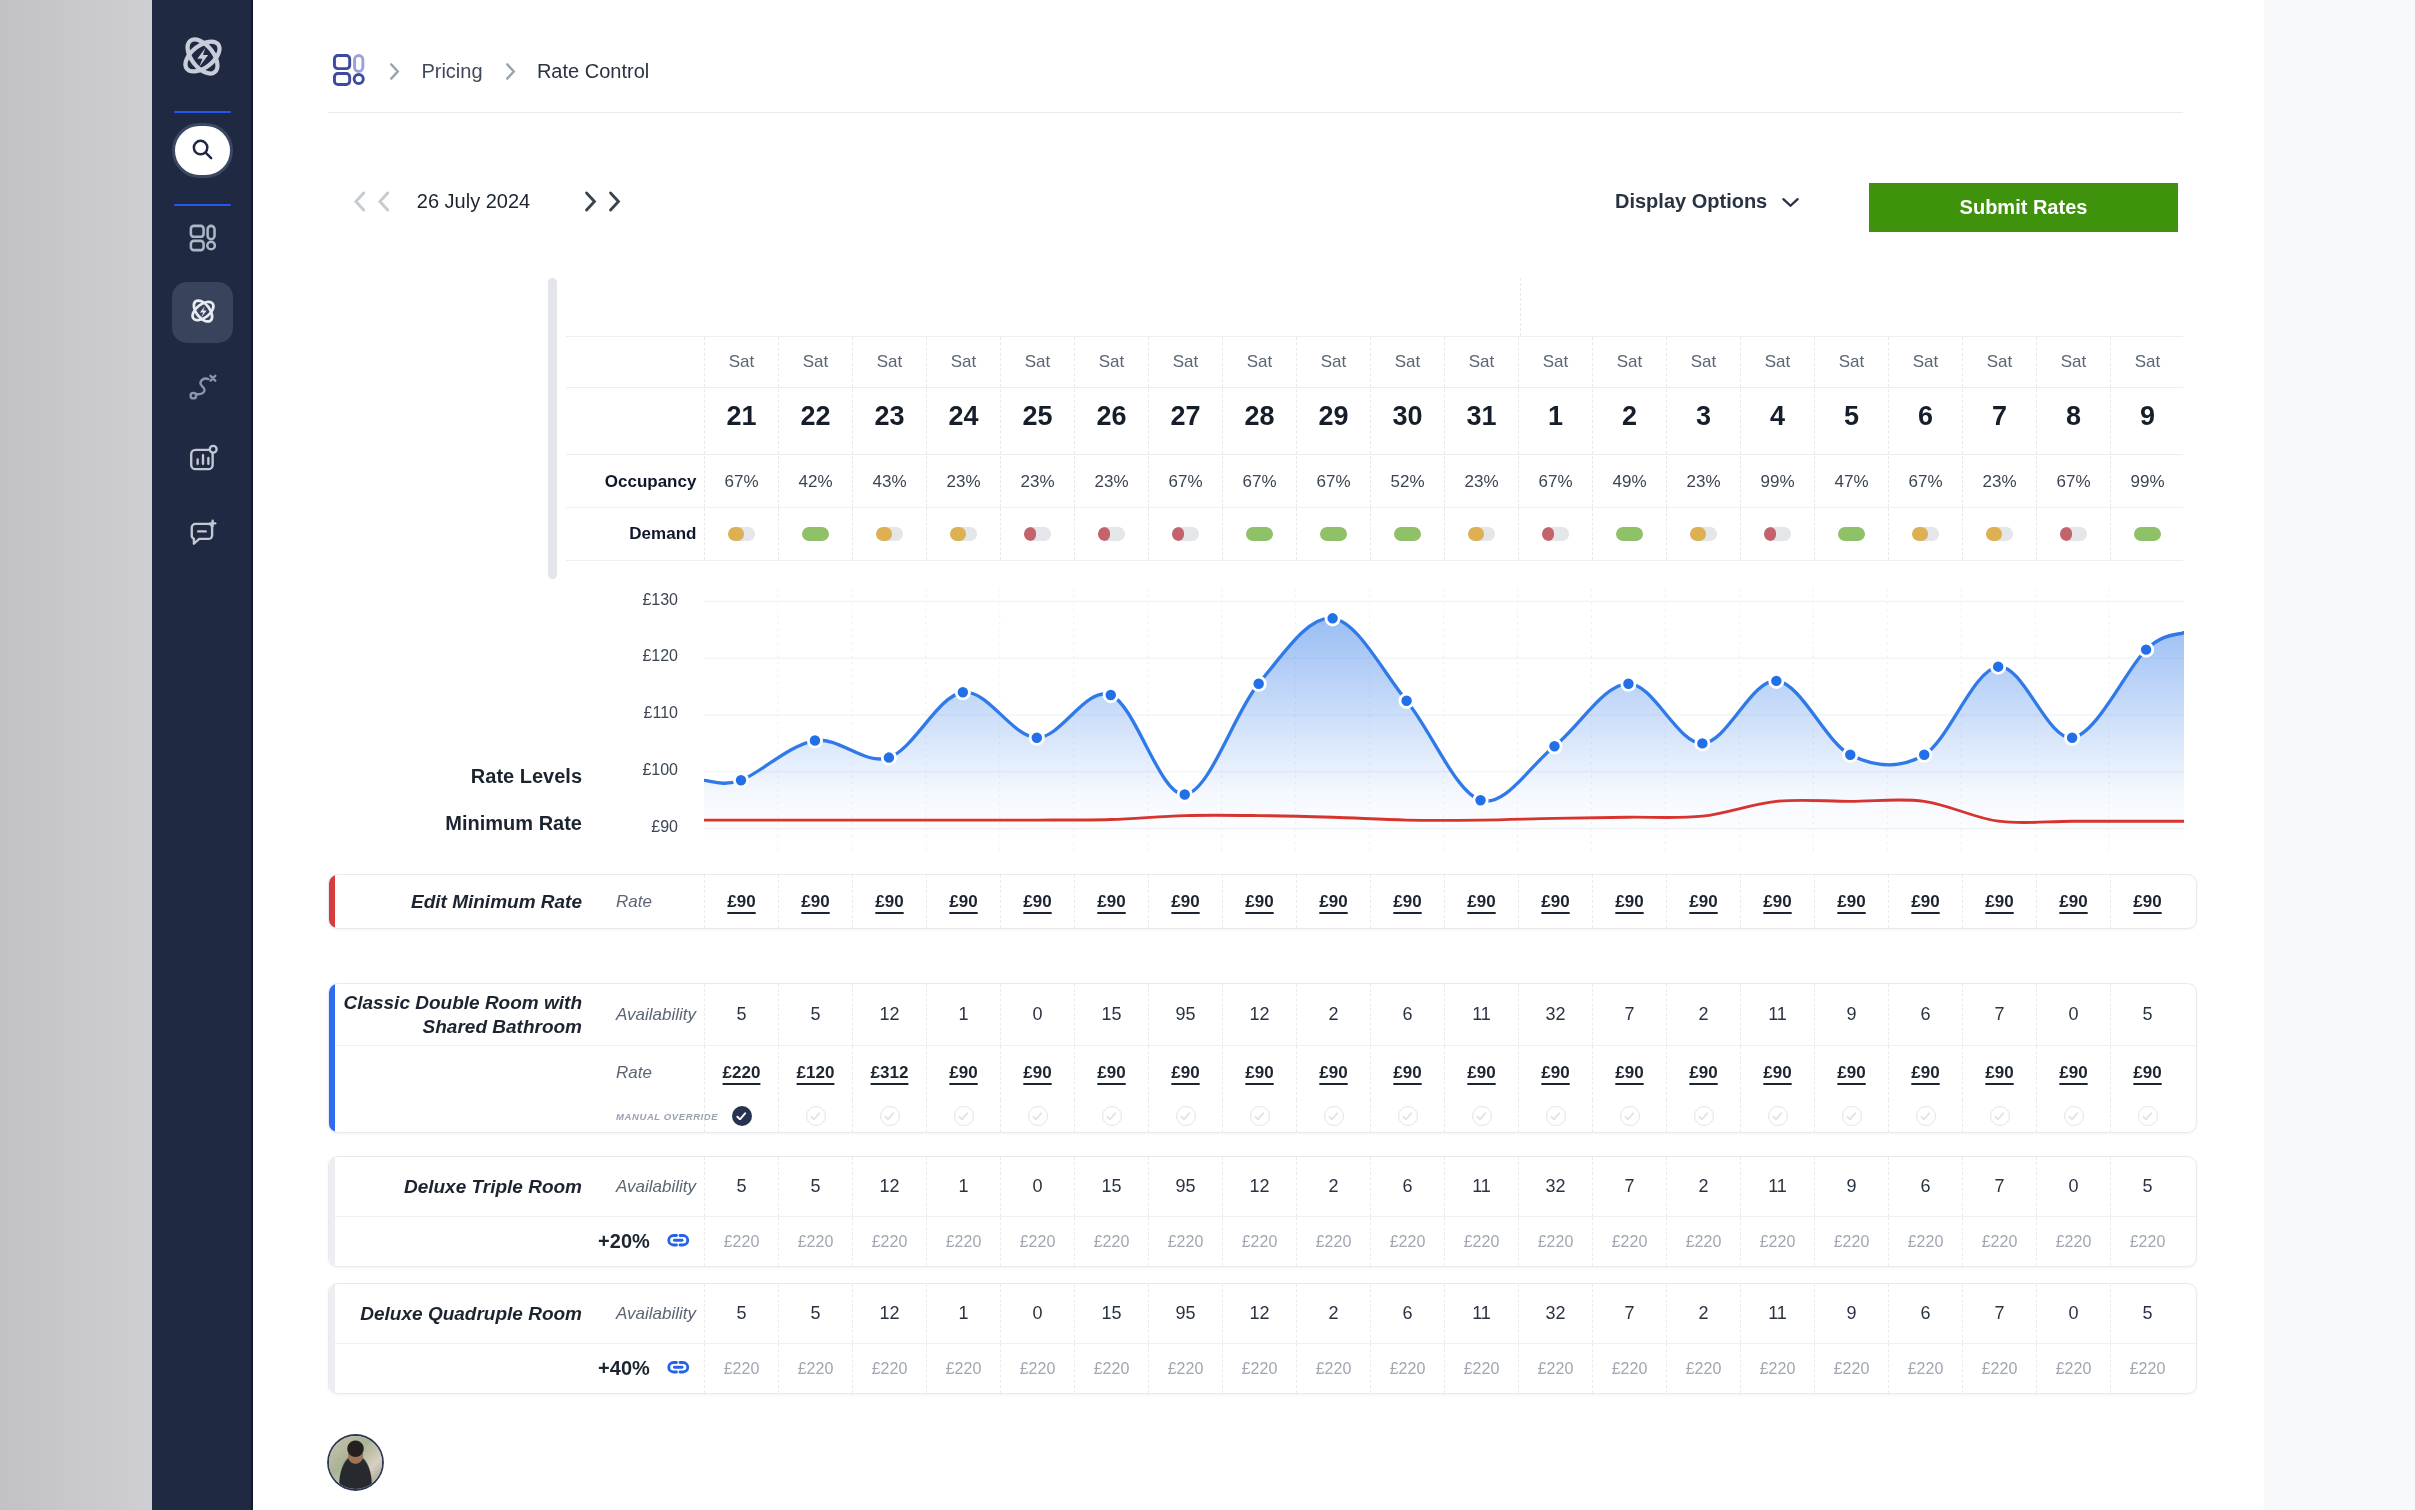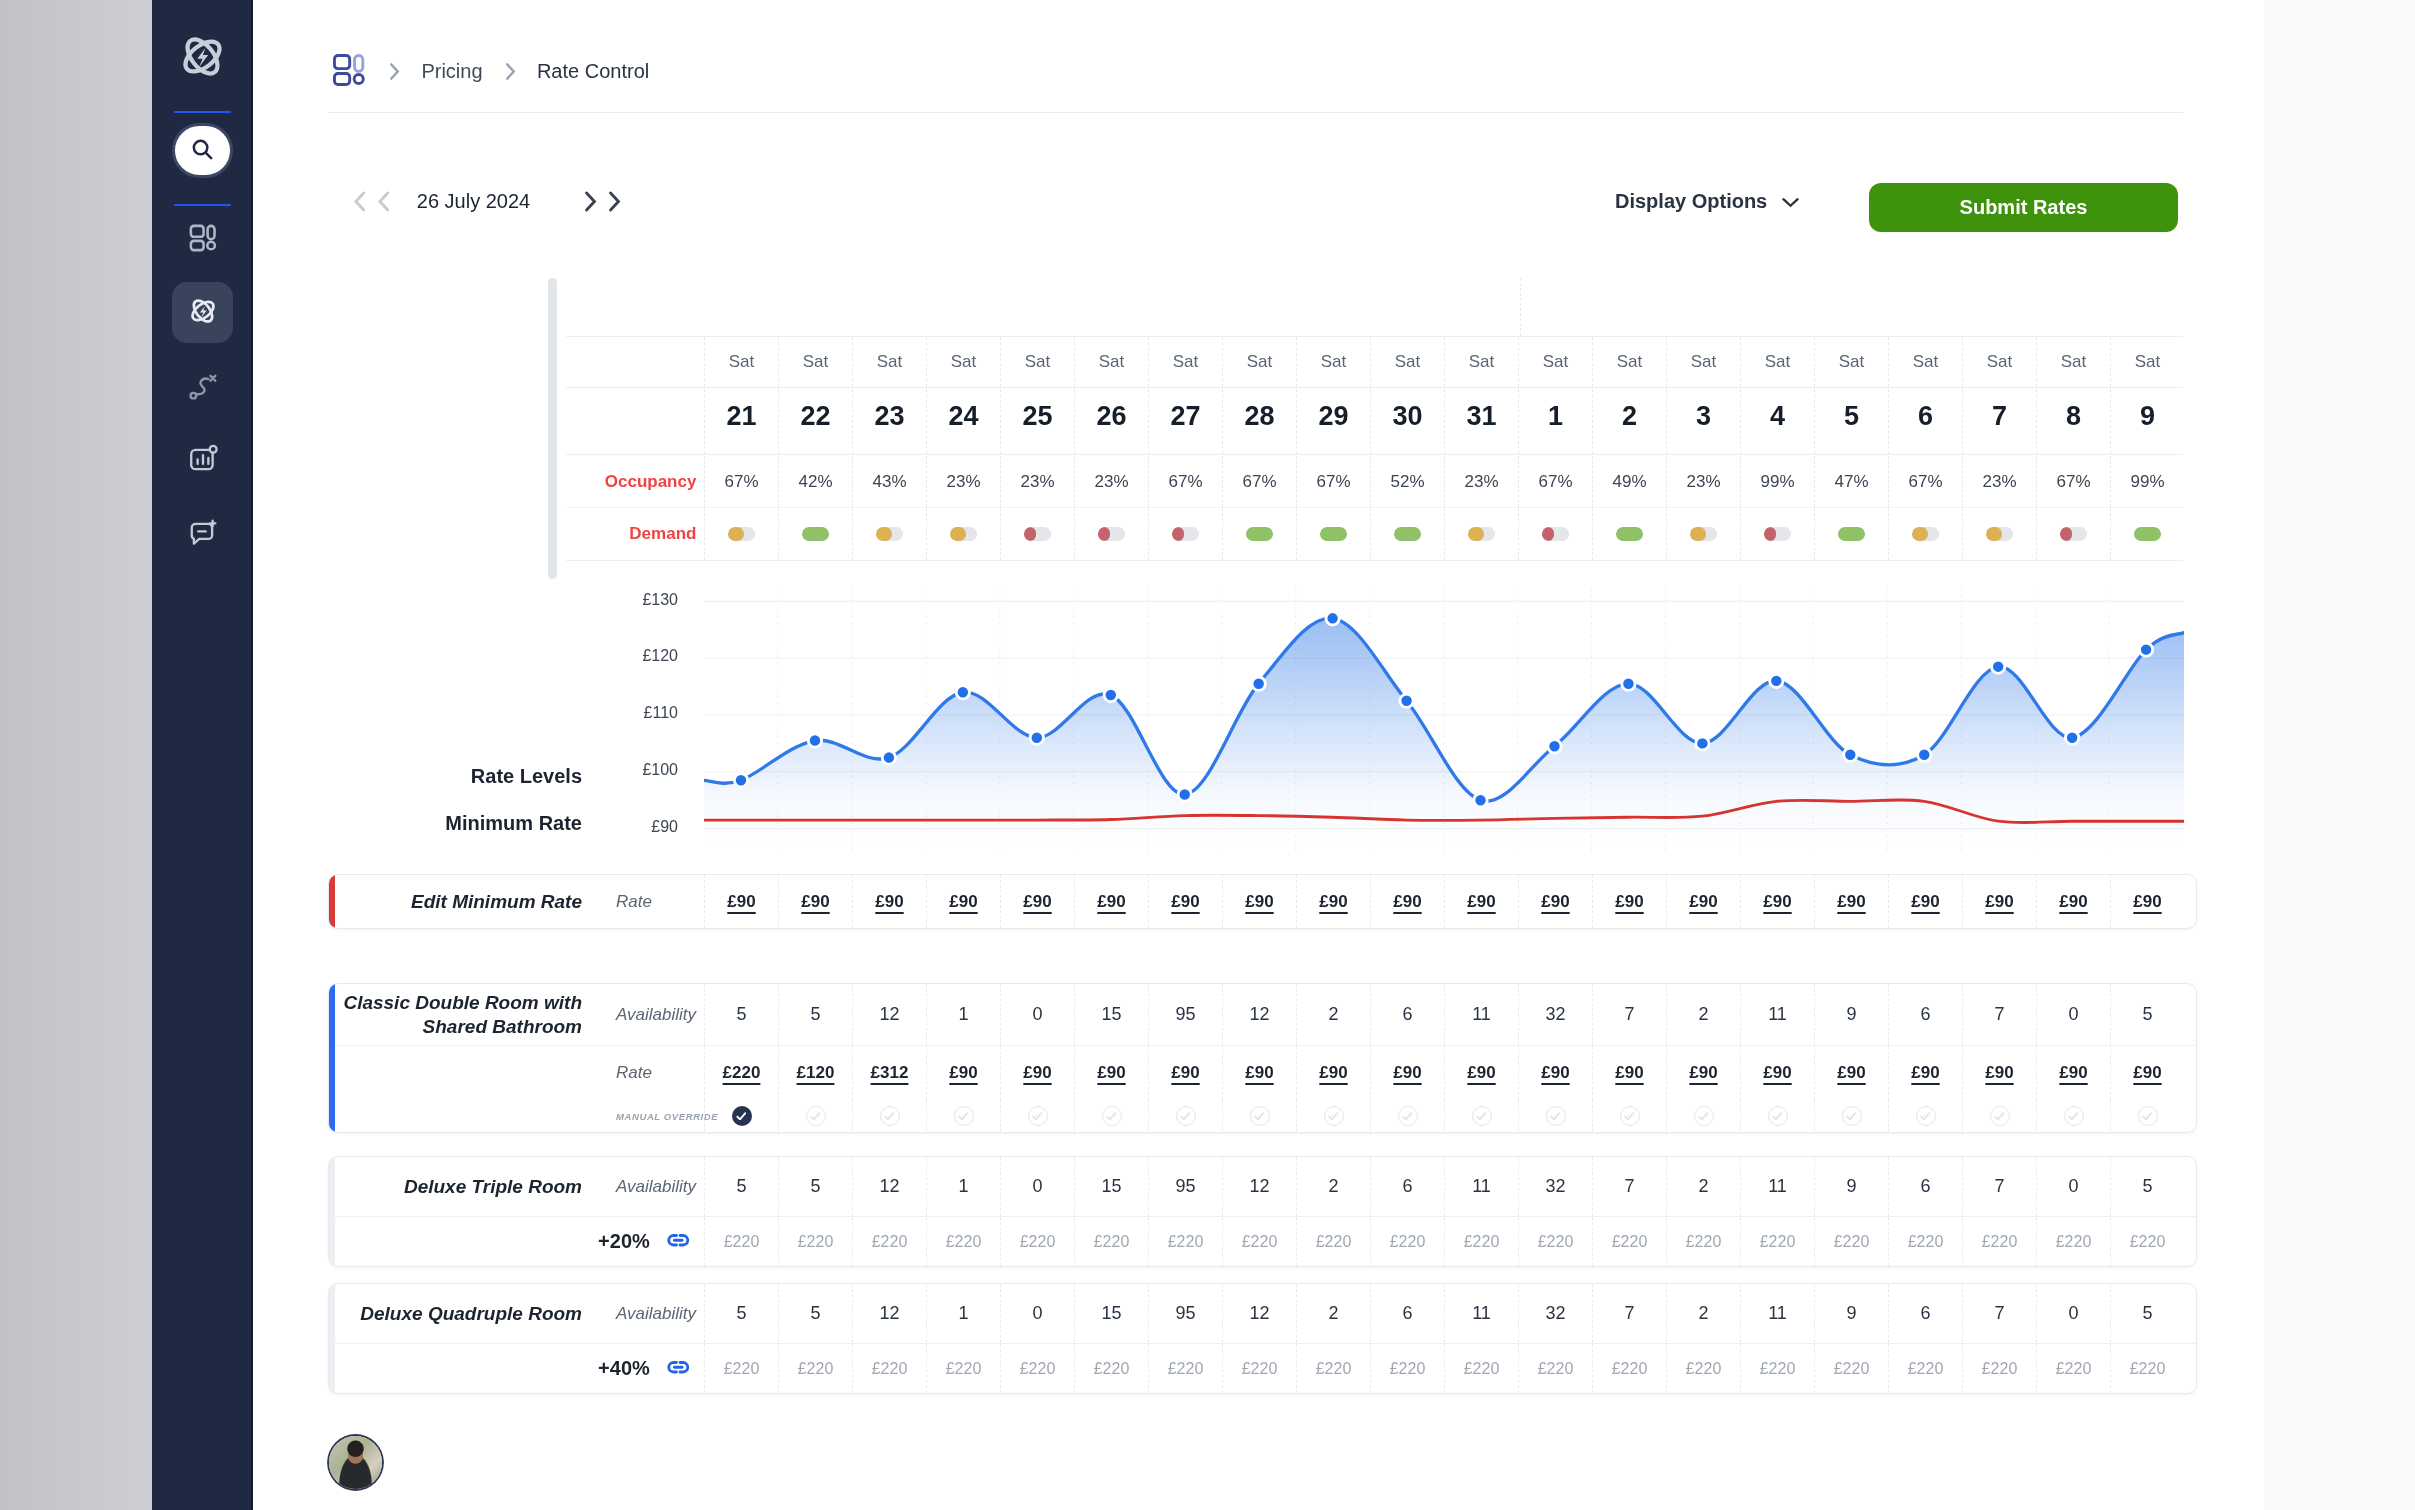--- a/index.html
+++ b/index.html
@@ -40,27 +40,27 @@
   .top-divider { position:absolute; left:328px; top:112px; width:1855px; height:1px; background:#e9ebee; }
 
   
   .datenav { position:absolute; left:348px; top:190px; display:flex; align-items:center; }
   .chev-btn { background:none; border:none; padding:0 4.8px; cursor:pointer; display:flex; align-items:center; }
   .date-label { font-size:20px; color:#1c2430; margin:0 25px 0 21px; }
   .nextgrp { margin-left:23px; display:flex; }
   .display-options { position:absolute; left:1615px; top:190px; display:flex; align-items:center; gap:13.3px;
                      background:none; border:none; cursor:pointer; font-size:20px; font-weight:600; color:#2a3342; }
   .submit-btn { position:absolute; left:1869px; top:183px; width:309px; height:49px; background:#3f930c; color:#ffffff;
-                font-size:20px; font-weight:700; border:none; border-radius:12px; cursor:pointer; font-family:inherit; }
+                font-size:20px; font-weight:700; border:none; border-radius:0; cursor:pointer; font-family:inherit; }
 
   
   .scroll-pill { position:absolute; left:548px; top:278px; width:8.6px; height:301px; background:#e2e5e9; border-radius:4.8px; }
   .trow { position:absolute; left:566px; width:1617px; display:grid; grid-template-columns:138px repeat(20,74px); }
   .trow .lblcell { display:flex; align-items:center; justify-content:flex-end; padding-right:7.6px;
-                   font-size:17px; font-weight:600; color:#ef4444; }
+                   font-size:17px; font-weight:600; color:#0f172a; }
   .tcell { display:flex; align-items:center; justify-content:center; border-left:1px dashed #e7e9ed; }
   .row-month { top:276px; height:60px; }
   .row-dow   { top:336px; height:52px; border-top:1px solid #eceef1; border-bottom:1px solid #eceef1; }
   .row-date  { top:379px; height:76px; border-bottom:1px solid #eceef1; }
   .row-occ   { top:456px; height:52px; border-bottom:1px solid #f0f1f4; }
   .row-dem   { top:508px; height:53px; border-bottom:1px solid #eceef1; }
   .dow-cell  { font-size:17px; color:#5b6573; }
   .date-cell { font-size:27px; font-weight:700; color:#161e2a; }
   .occ-cell  { font-size:17px; color:#3c4553; }
   .month-label { position:absolute; top:17px; transform:translateX(-50%); font-size:20px; color:#2a3342; }

